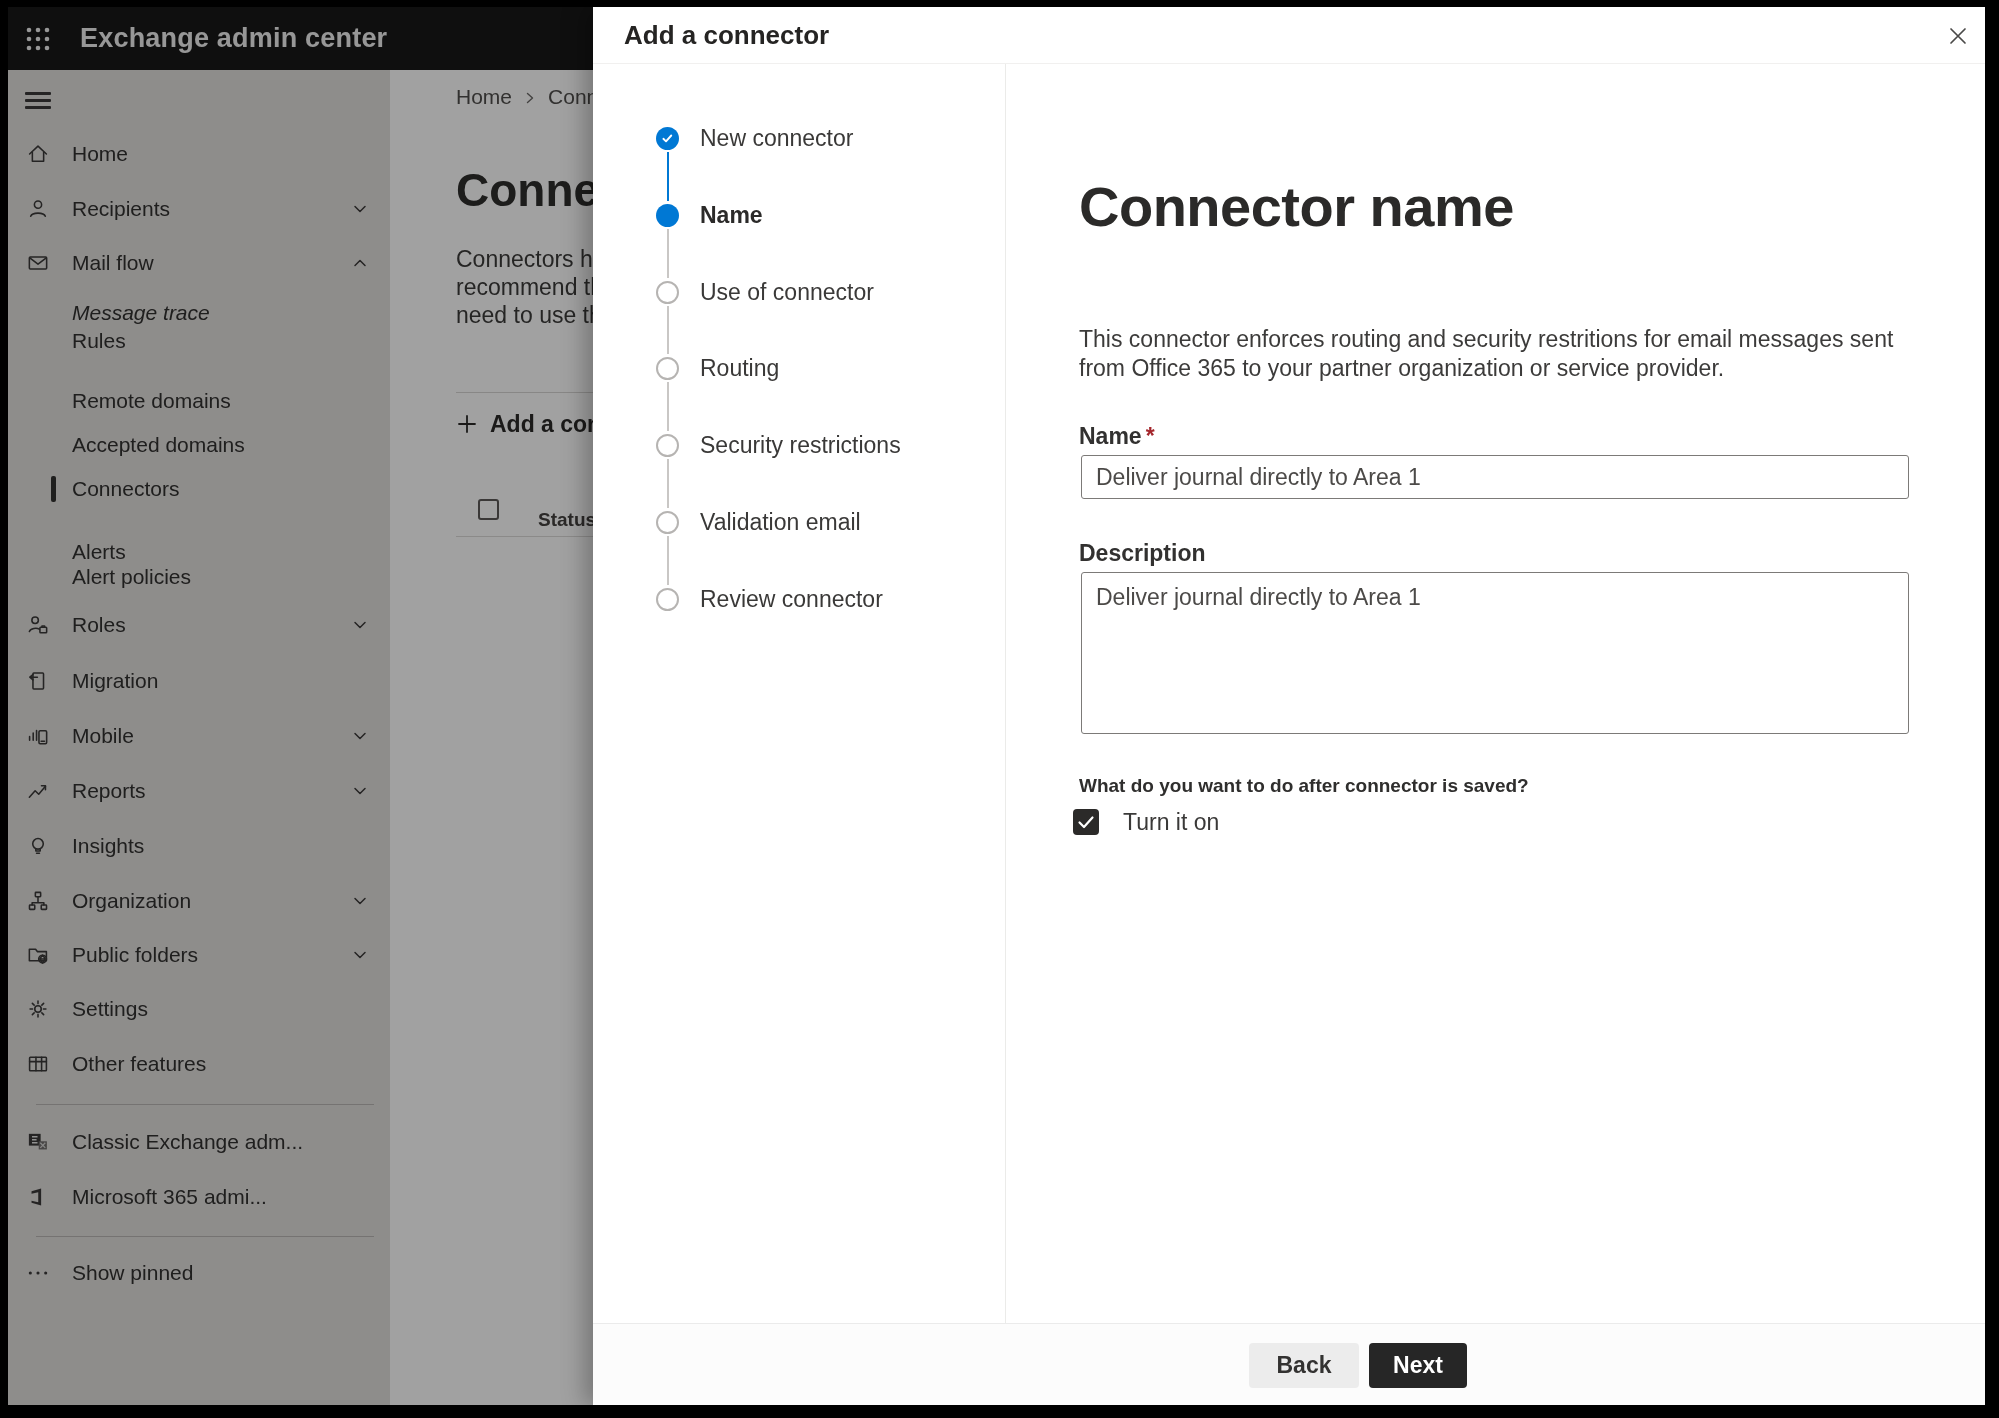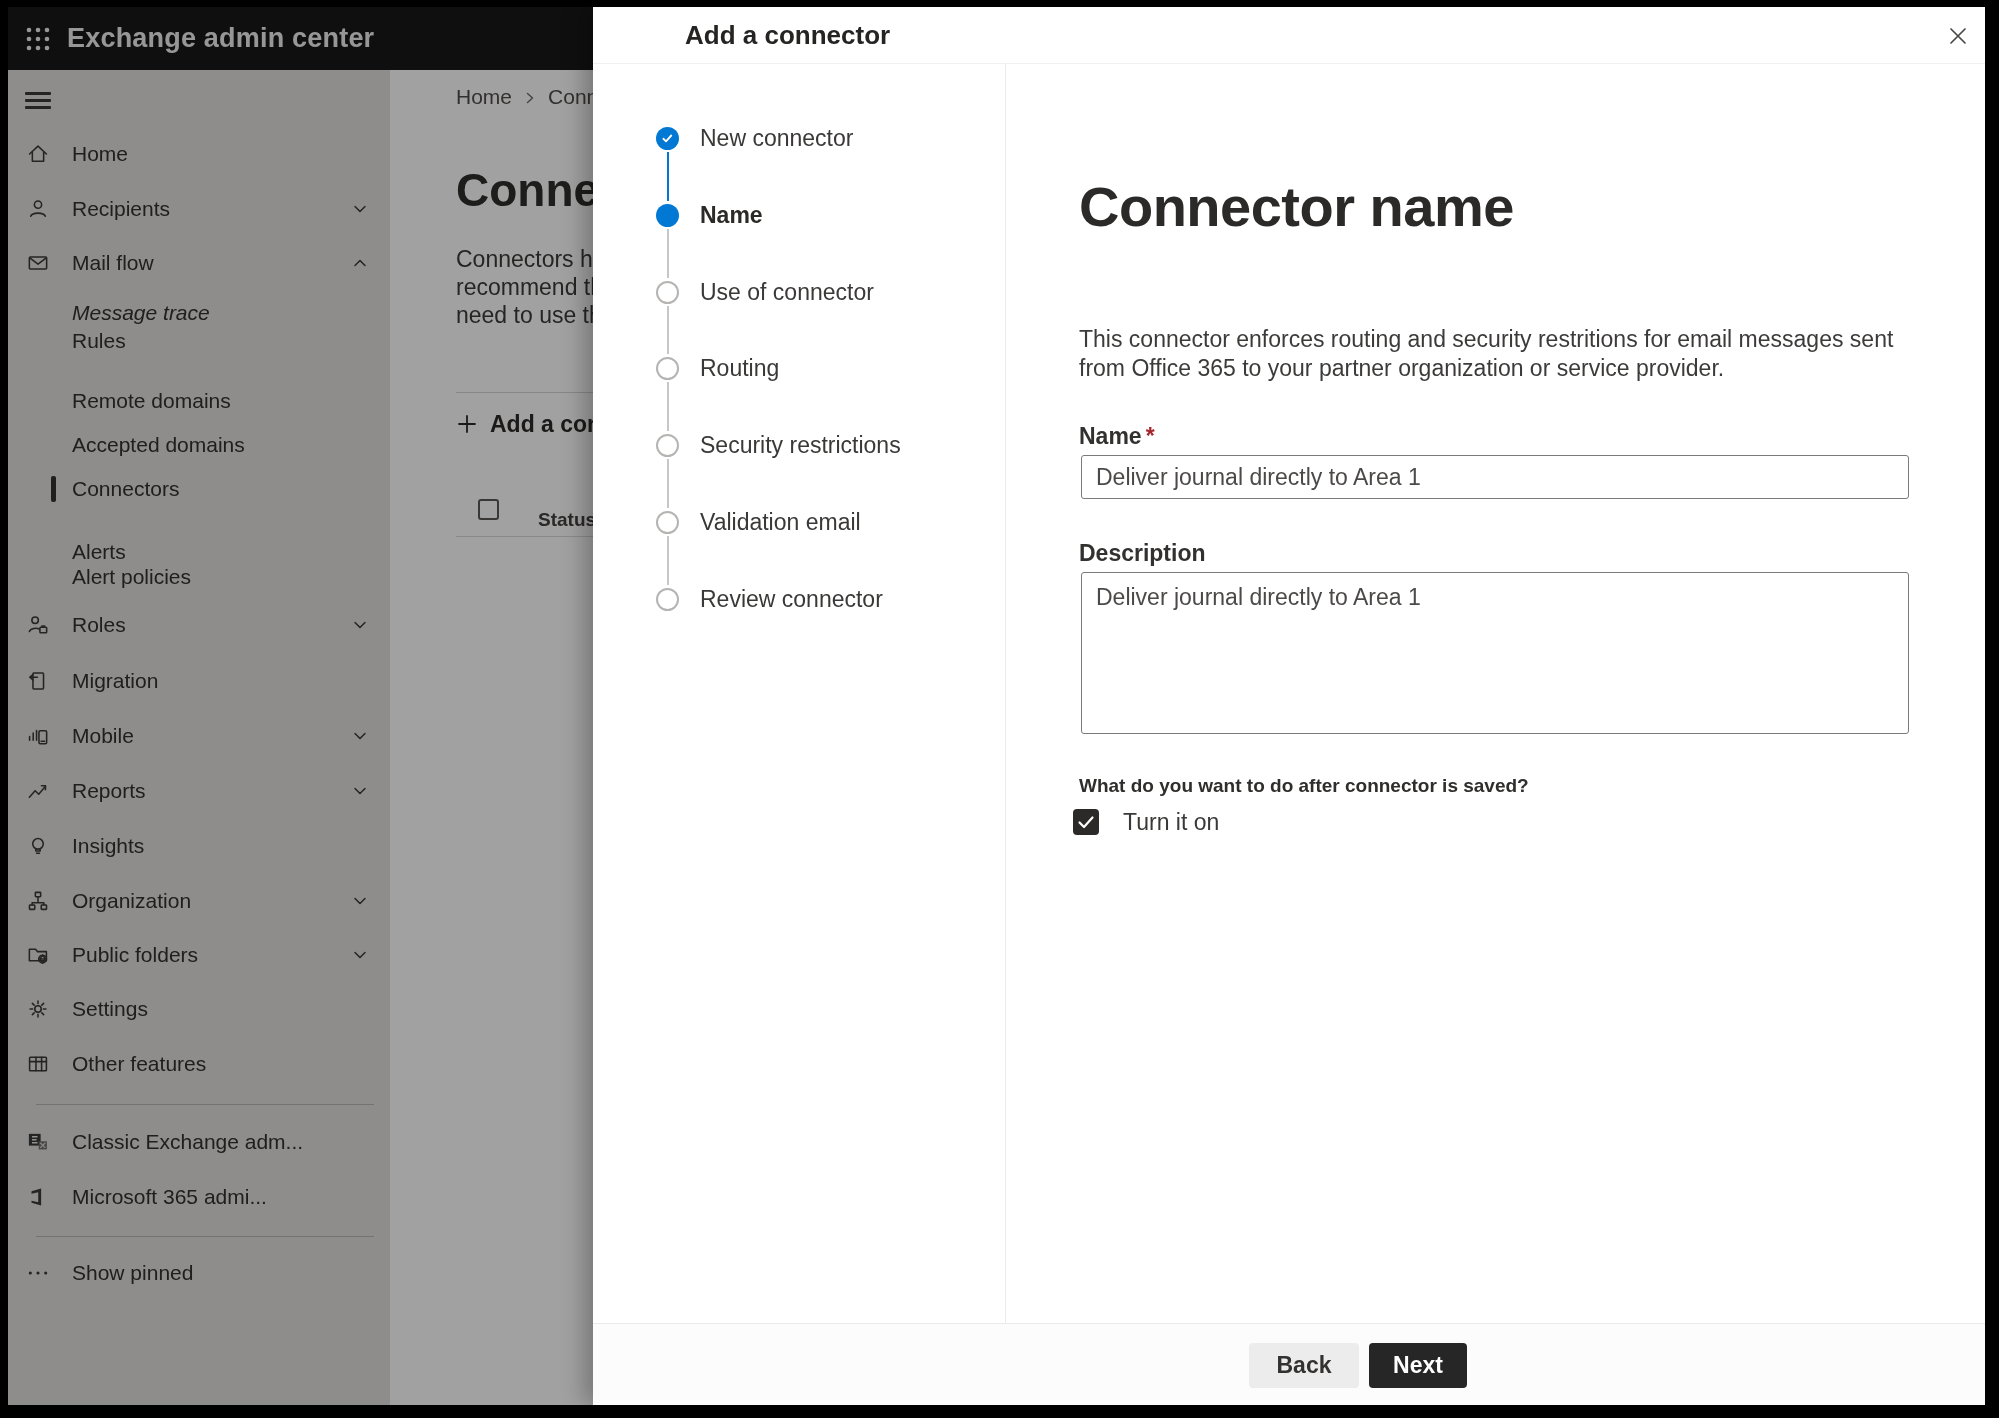--- a/index.html
+++ b/index.html
@@ -3,21 +3,21 @@
 <meta charset="utf-8">
 <style>
   html,body{margin:0;padding:0;background:#000;width:1999px;height:1418px;overflow:hidden;
     font-family:"Liberation Sans","DejaVu Sans",sans-serif;}
   *{box-sizing:border-box;}
   .screen{position:absolute;left:8px;top:7px;width:1977px;height:1398px;background:#fff;overflow:hidden;}
 
   
   .topbar{position:absolute;top:0;left:0;right:0;height:63px;background:#191919;display:flex;align-items:center;z-index:1;}
   .waffle{margin-left:17px;width:26px;height:26px;display:inline-flex;}
-  .topbar-title{color:#f0f0f0;font-size:27px;font-weight:700;margin-left:16px;letter-spacing:.2px;}
+  .topbar-title{color:#f0f0f0;font-size:27px;font-weight:700;margin-left:29px;letter-spacing:.2px;}
 
   .sidebar{position:absolute;top:63px;left:0;width:382px;bottom:0;background:#e1dfdd;z-index:1;}
   .hamburger{position:absolute;left:17px;top:20px;width:26px;height:20px;cursor:pointer;}
   .hamburger i{position:absolute;left:0;right:0;height:2.5px;background:#3b3a39;border-radius:1px;}
   .hamburger i:nth-child(1){top:2px}.hamburger i:nth-child(2){top:9px}.hamburger i:nth-child(3){top:16px}
   .side-item{position:absolute;left:0;right:0;height:44px;cursor:pointer;}
   .side-item .icn{position:absolute;left:18px;top:10px;width:24px;height:24px;color:#3b3a39;}
   .side-item .lbl{position:absolute;left:64px;top:50%;transform:translateY(-50%);font-size:21px;color:#323130;white-space:nowrap;}
   .side-item .chev{position:absolute;left:342px;top:12px;width:20px;height:20px;color:#3b3a39;}
   .side-item.selected::before{content:"";position:absolute;left:43px;top:9px;width:5px;height:26px;background:#323130;border-radius:2px;}
@@ -35,21 +35,21 @@
   .tbl-check{position:absolute;left:88px;top:429px;width:21px;height:21px;border:2px solid #5c5a58;border-radius:3px;background:transparent;cursor:pointer;}
   .tbl-status{position:absolute;left:148px;top:439px;font-size:19px;font-weight:700;color:#444240;cursor:pointer;}
   .tbl-underline{position:absolute;left:66px;right:0;top:466px;height:1px;background:#dddbd9;}
 
   
   .overlay{position:absolute;inset:0;background:rgba(0,0,0,0.37);z-index:20;}
 
   
   .dialog{position:absolute;left:585px;top:0;width:1392px;height:1398px;background:#fff;z-index:30;box-shadow:-8px 0 22px rgba(0,0,0,.28);}
   .dlg-header{position:absolute;top:0;left:0;right:0;height:57px;border-bottom:1px solid #f1f0ef;}
-  .dlg-header h2{margin:0 0 0 92px;line-height:56px;font-size:26px;font-weight:700;color:#252423;}
+  .dlg-header h2{margin:0 0 0 31px;line-height:56px;font-size:26px;font-weight:700;color:#252423;}
   .dlg-close{position:absolute;right:13px;top:15px;width:28px;height:28px;background:none;border:none;padding:0;cursor:pointer;color:#4a4948;}
 
   .stepper{position:absolute;left:0;top:57px;width:412px;bottom:82px;}
   .step-circle{position:absolute;left:63px;width:23px;height:23px;border-radius:50%;display:flex;align-items:center;justify-content:center;}
   .step-circle.completed,.step-circle.current{background:var(--accent);}
   .step-circle.upcoming{background:#fff;border:2px solid #b6b4b2;}
   .step-line{position:absolute;left:73.5px;width:2.5px;background:#c9c7c5;}
   .step-line.done{background:var(--accent);}
   .step-label{position:absolute;left:107px;font-size:23px;line-height:28px;color:#3a3938;white-space:nowrap;cursor:pointer;}
   .step-label.current{font-weight:700;color:#2b2a29;}

